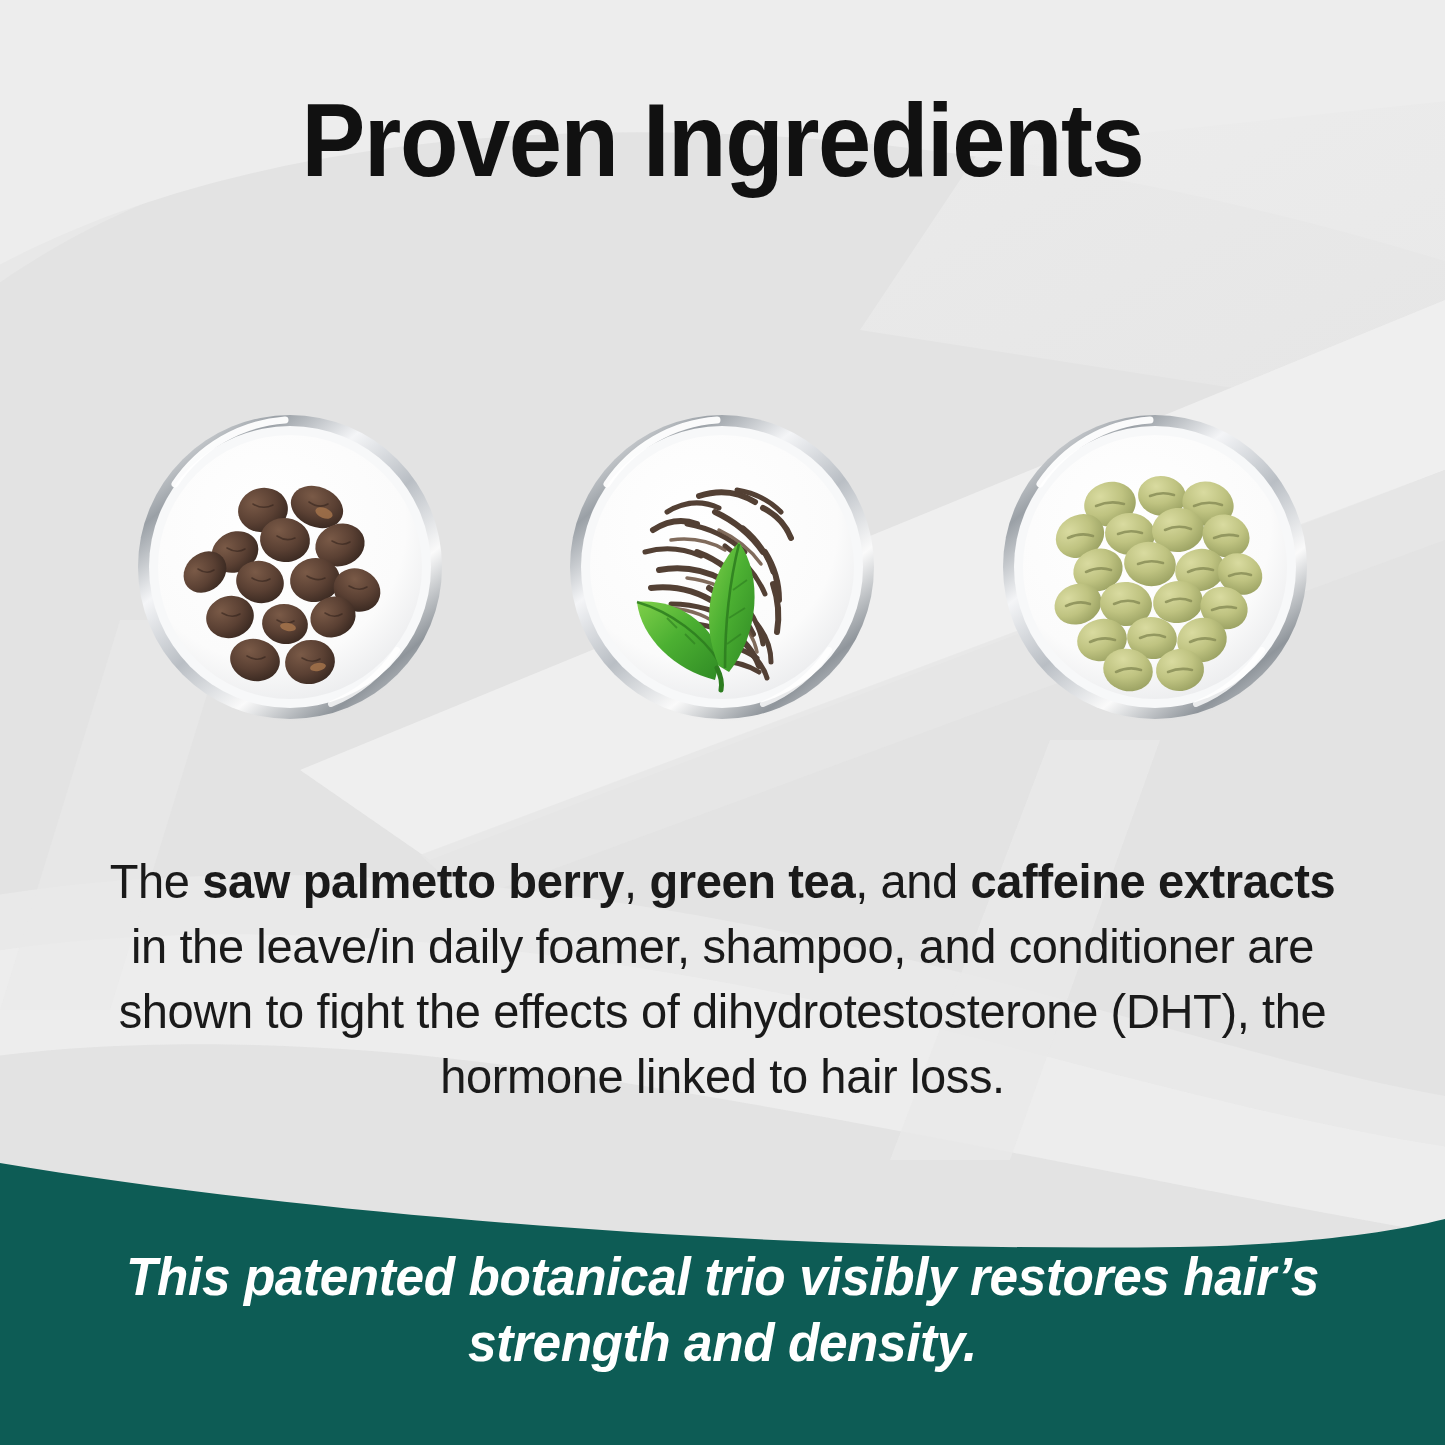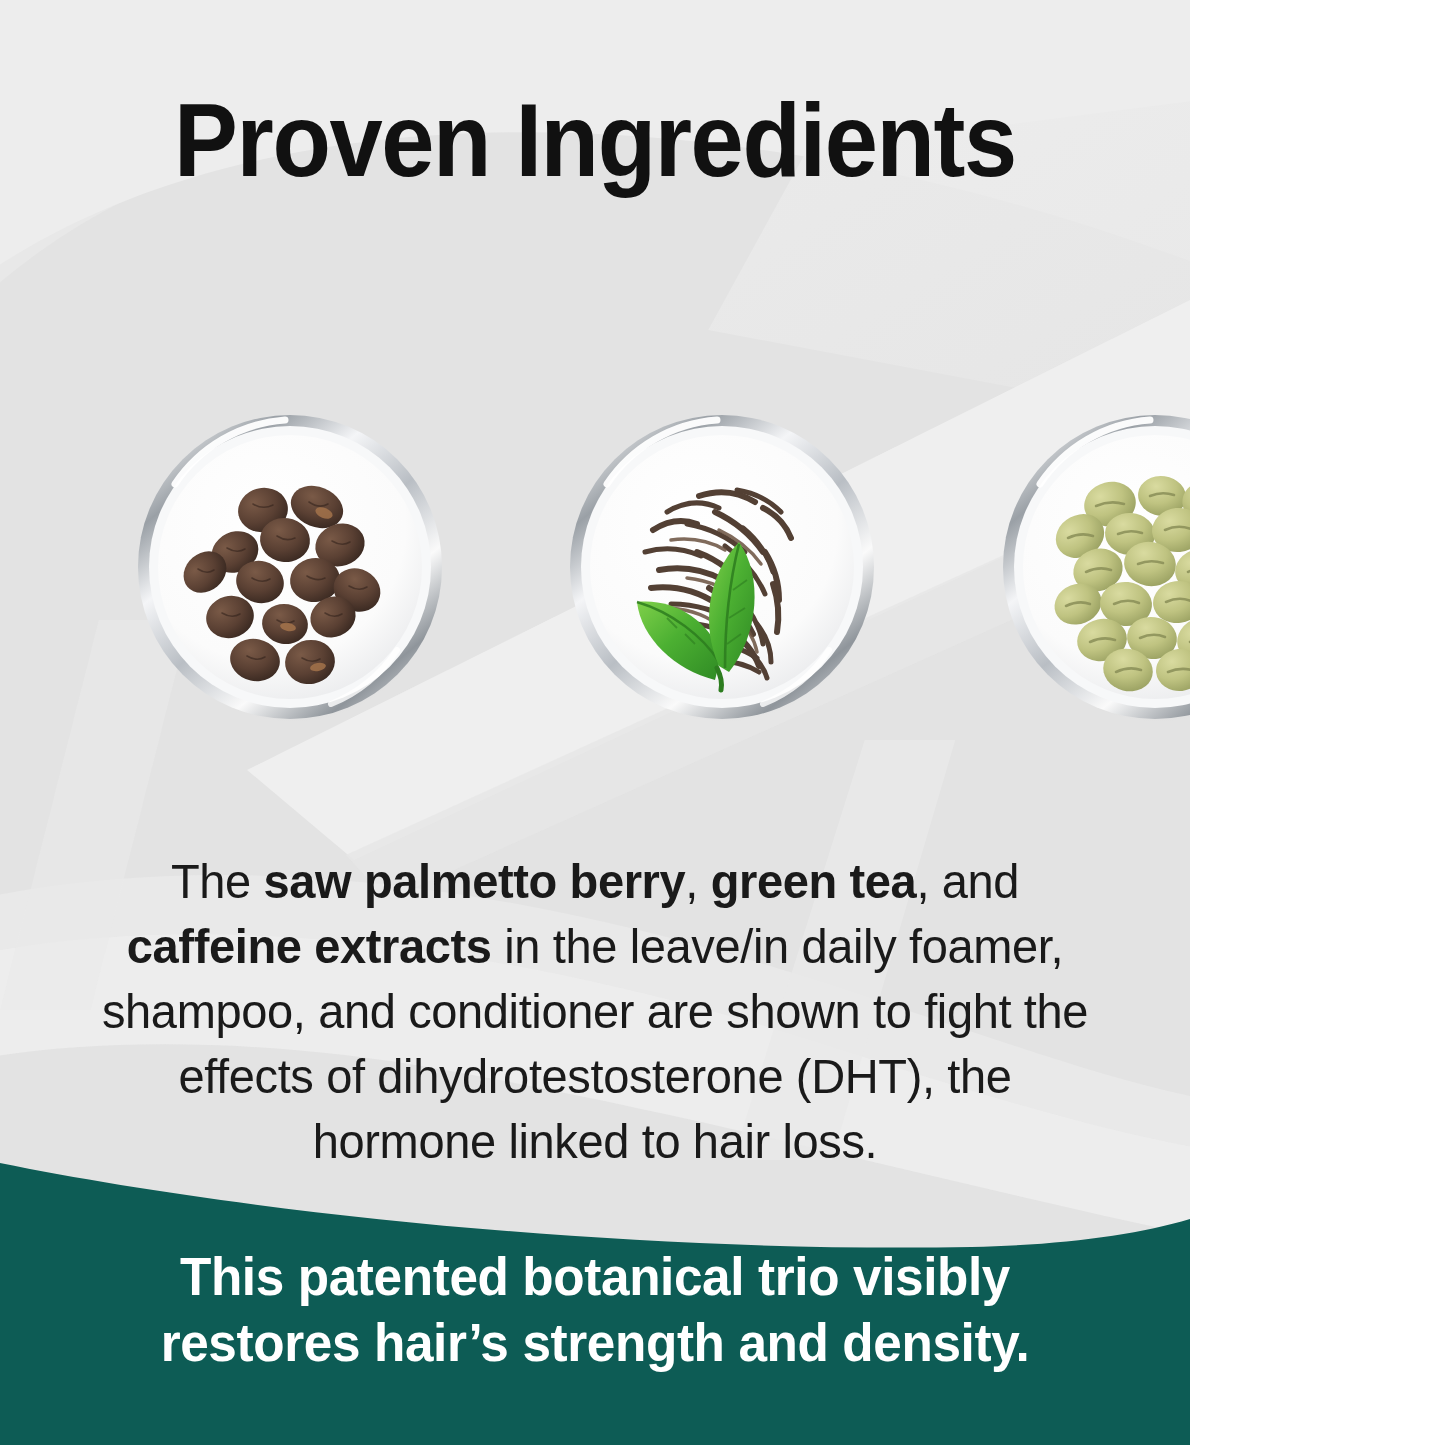--- a/index.html
+++ b/index.html
@@ -2,21 +2,21 @@
 <html><head>
 <meta charset="utf-8">
 <style>
   html, body {
     margin: 0;
     padding: 0;
     background: #ffffff;
   }
   #poster {
     position: relative;
-    width: 1190px;
+    width: 1445px;
     height: 1445px;
     overflow: hidden;
     background: #0f766e;
     font-family: "Liberation Sans", sans-serif;
     -webkit-font-smoothing: antialiased;
   }
 
   
   .bg-layer { position: absolute; inset: 0; overflow: hidden; }
   .bg-layer svg { position: absolute; inset: 0; width: 100%; height: 100%; display: block; }
@@ -88,20 +88,21 @@
     transform: scaleX(0.96);
   }
   .body-copy b { font-weight: 700; }
 
   
   .footer {
     position: absolute;
     left: 0; right: 0; bottom: 0;
     height: 310px;
     z-index: 6;
+    font-style: italic;
   }
   .footer-shape { position: absolute; inset: 0; width: 100%; height: 100%; display:block; }
   .footer-text {
     position: absolute;
     left: 80px; right: 80px;
     top: 108px;
     text-align: center;
     color: #ffffff;
     font-size: 54px;
     line-height: 66px;

